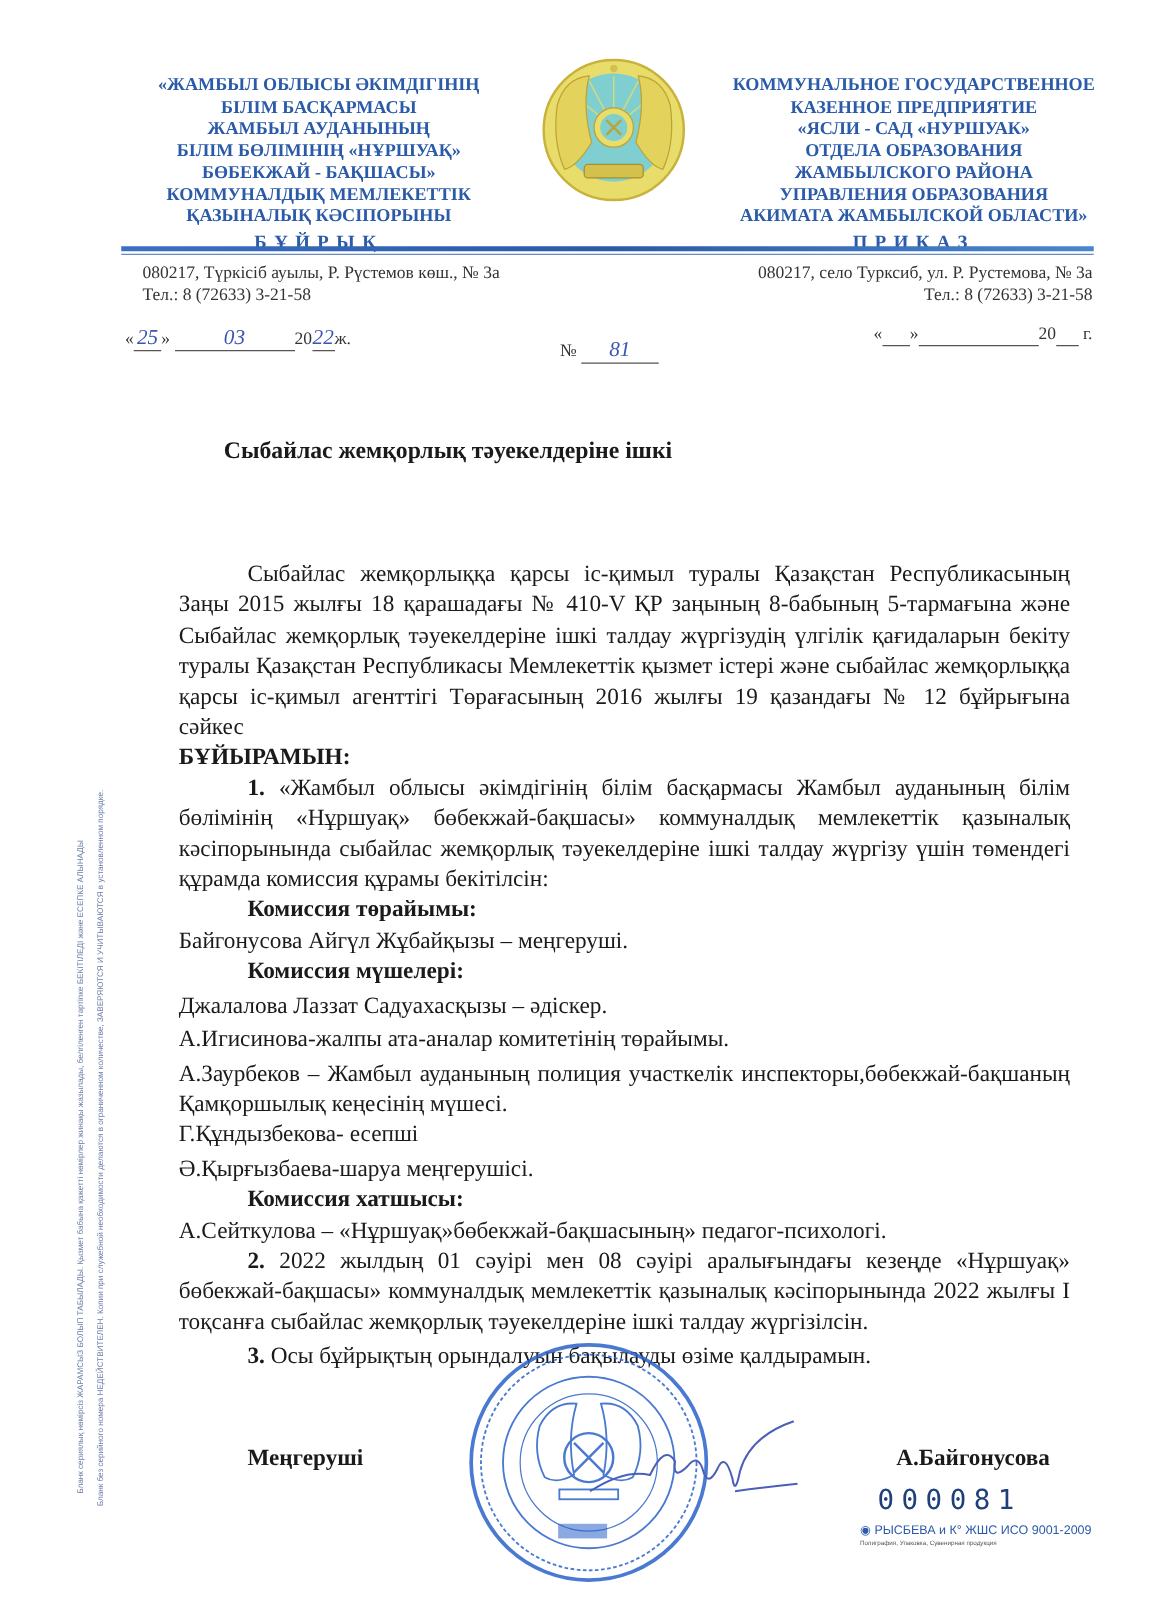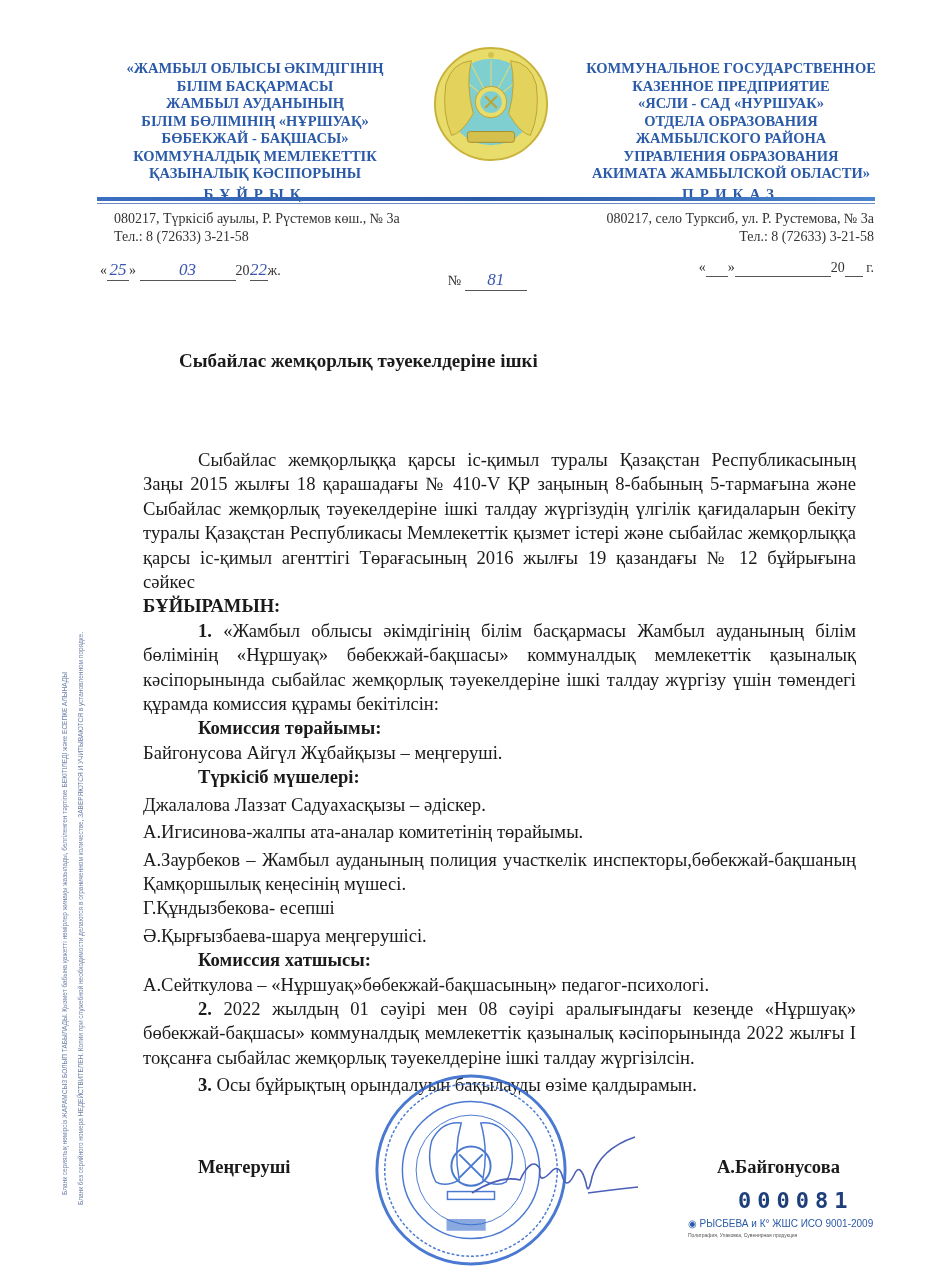--- a/index.html
+++ b/index.html
@@ -25,21 +25,21 @@
   .body { position:absolute; left:143px; top:448px; width:713px; font-size:18.6px; line-height:24.4px; text-align:justify; }
   .body p { margin:0; }
   .ind { text-indent:55px; }
   .bold { font-weight:bold; }
   .sub-h { font-weight:bold; padding-left:55px; }
   .gap { margin-top:3px !important; }
   .sig-role { position:absolute; left:198px; top:1157px; font-size:18.5px; font-weight:bold;text-align:center; }
   .sig-name { position:absolute; left:717px; top:1157px; font-size:18.5px; font-weight:bold; }
   .stamp { position:absolute; left:373px; top:1072px; width:196px; height:196px; }
   .signature { position:absolute; left:470px; top:1135px; width:170px; height:70px; }
-  .serial { position:absolute; left:738px; top:1188px; font-family:"DejaVu Sans Mono", monospace; font-size:22px; font-weight:bold; color:#1e3f7a; letter-spacing:6px; }
+  .serial { position:absolute; left:702px; top:1188px; font-family:"DejaVu Sans Mono", monospace; font-size:22px; font-weight:normal; color:#1e3f7a; letter-spacing:6px; }
   .printer { position:absolute; left:688px; top:1218px; font-family:"Liberation Sans", sans-serif; font-size:10px; color:#2a5aa8; font-weight:normal; }
   .printer2 { position:absolute; left:688px; top:1232px; font-family:"Liberation Sans", sans-serif; font-size:5px; color:#555; }
   .side-text { position:absolute; left:60px; width:790px; transform-origin:0 0; transform:rotate(-90deg); font-family:"Liberation Sans", sans-serif; font-size:6.5px; color:#6b7fa8; white-space:nowrap; line-height:10px; }
   .side1 { top:1195px; }
   .side2 { top:1205px; left:76px; }
 </style>
 </head>
 <body>
 
 <div class="hdr-block hdr-left">
@@ -110,21 +110,21 @@
 <div class="subject">
   <div>Сыбайлас жемқорлық тәуекелдеріне ішкі</div>
 </div>
 
 <div class="body">
   <p class="ind">Сыбайлас жемқорлыққа қарсы іс-қимыл туралы Қазақстан Республикасының Заңы 2015 жылғы 18 қарашадағы № 410-V ҚР заңының 8-бабының 5-тармағына және Сыбайлас жемқорлық тәуекелдеріне ішкі талдау жүргізудің үлгілік қағидаларын бекіту туралы Қазақстан Республикасы Мемлекеттік қызмет істері және сыбайлас жемқорлыққа қарсы іс-қимыл агенттігі Төрағасының 2016 жылғы 19 қазандағы № 12 бұйрығына сәйкес</p>
   <p class="bold">БҰЙЫРАМЫН:</p>
   <p class="ind"><span class="bold">1.</span> <span>«Жамбыл облысы әкімдігінің білім басқармасы Жамбыл ауданының білім бөлімінің «Нұршуақ» бөбекжай-бақшасы» коммуналдық мемлекеттік қазыналық кәсіпорынында сыбайлас жемқорлық тәуекелдеріне ішкі талдау жүргізу үшін төмендегі құрамда комиссия құрамы бекітілсін:</span></p>
   <p class="sub-h">Комиссия төрайымы:</p>
   <p>Байгонусова Айгүл Жұбайқызы – меңгеруші.</p>
-  <p class="sub-h">Түркісіб мүшелері:</p>
+  <p class="sub-h">Комиссия мүшелері:</p>
   <p class="gap">Джалалова Лаззат Садуахасқызы – әдіскер.</p>
   <p class="gap">А.Игисинова-жалпы ата-аналар комитетінің төрайымы.</p>
   <p class="gap" style="text-align-last:left">А.Заурбеков – Жамбыл ауданының полиция участкелік инспекторы,бөбекжай-бақшаның Қамқоршылық кеңесінің мүшесі.</p>
   <p>Г.Құндызбекова- есепші</p>
   <p class="gap">Ә.Қырғызбаева-шаруа меңгерушісі.</p>
   <p class="sub-h">Комиссия хатшысы:</p>
   <p>А.Сейткулова – «Нұршуақ»бөбекжай-бақшасының» педагог-психологі.</p>
   <p class="ind"><span class="bold">2.</span> <span>2022 жылдың 01 сәуірі мен 08 сәуірі аралығындағы кезеңде «Нұршуақ» бөбекжай-бақшасы» коммуналдық мемлекеттік қазыналық кәсіпорынында 2022 жылғы I тоқсанға сыбайлас жемқорлық тәуекелдеріне ішкі талдау жүргізілсін.</span></p>
   <p class="ind gap"><span class="bold">3.</span> <span>Осы бұйрықтың орындалуын бақылауды өзіме қалдырамын.</span></p>
 </div>

